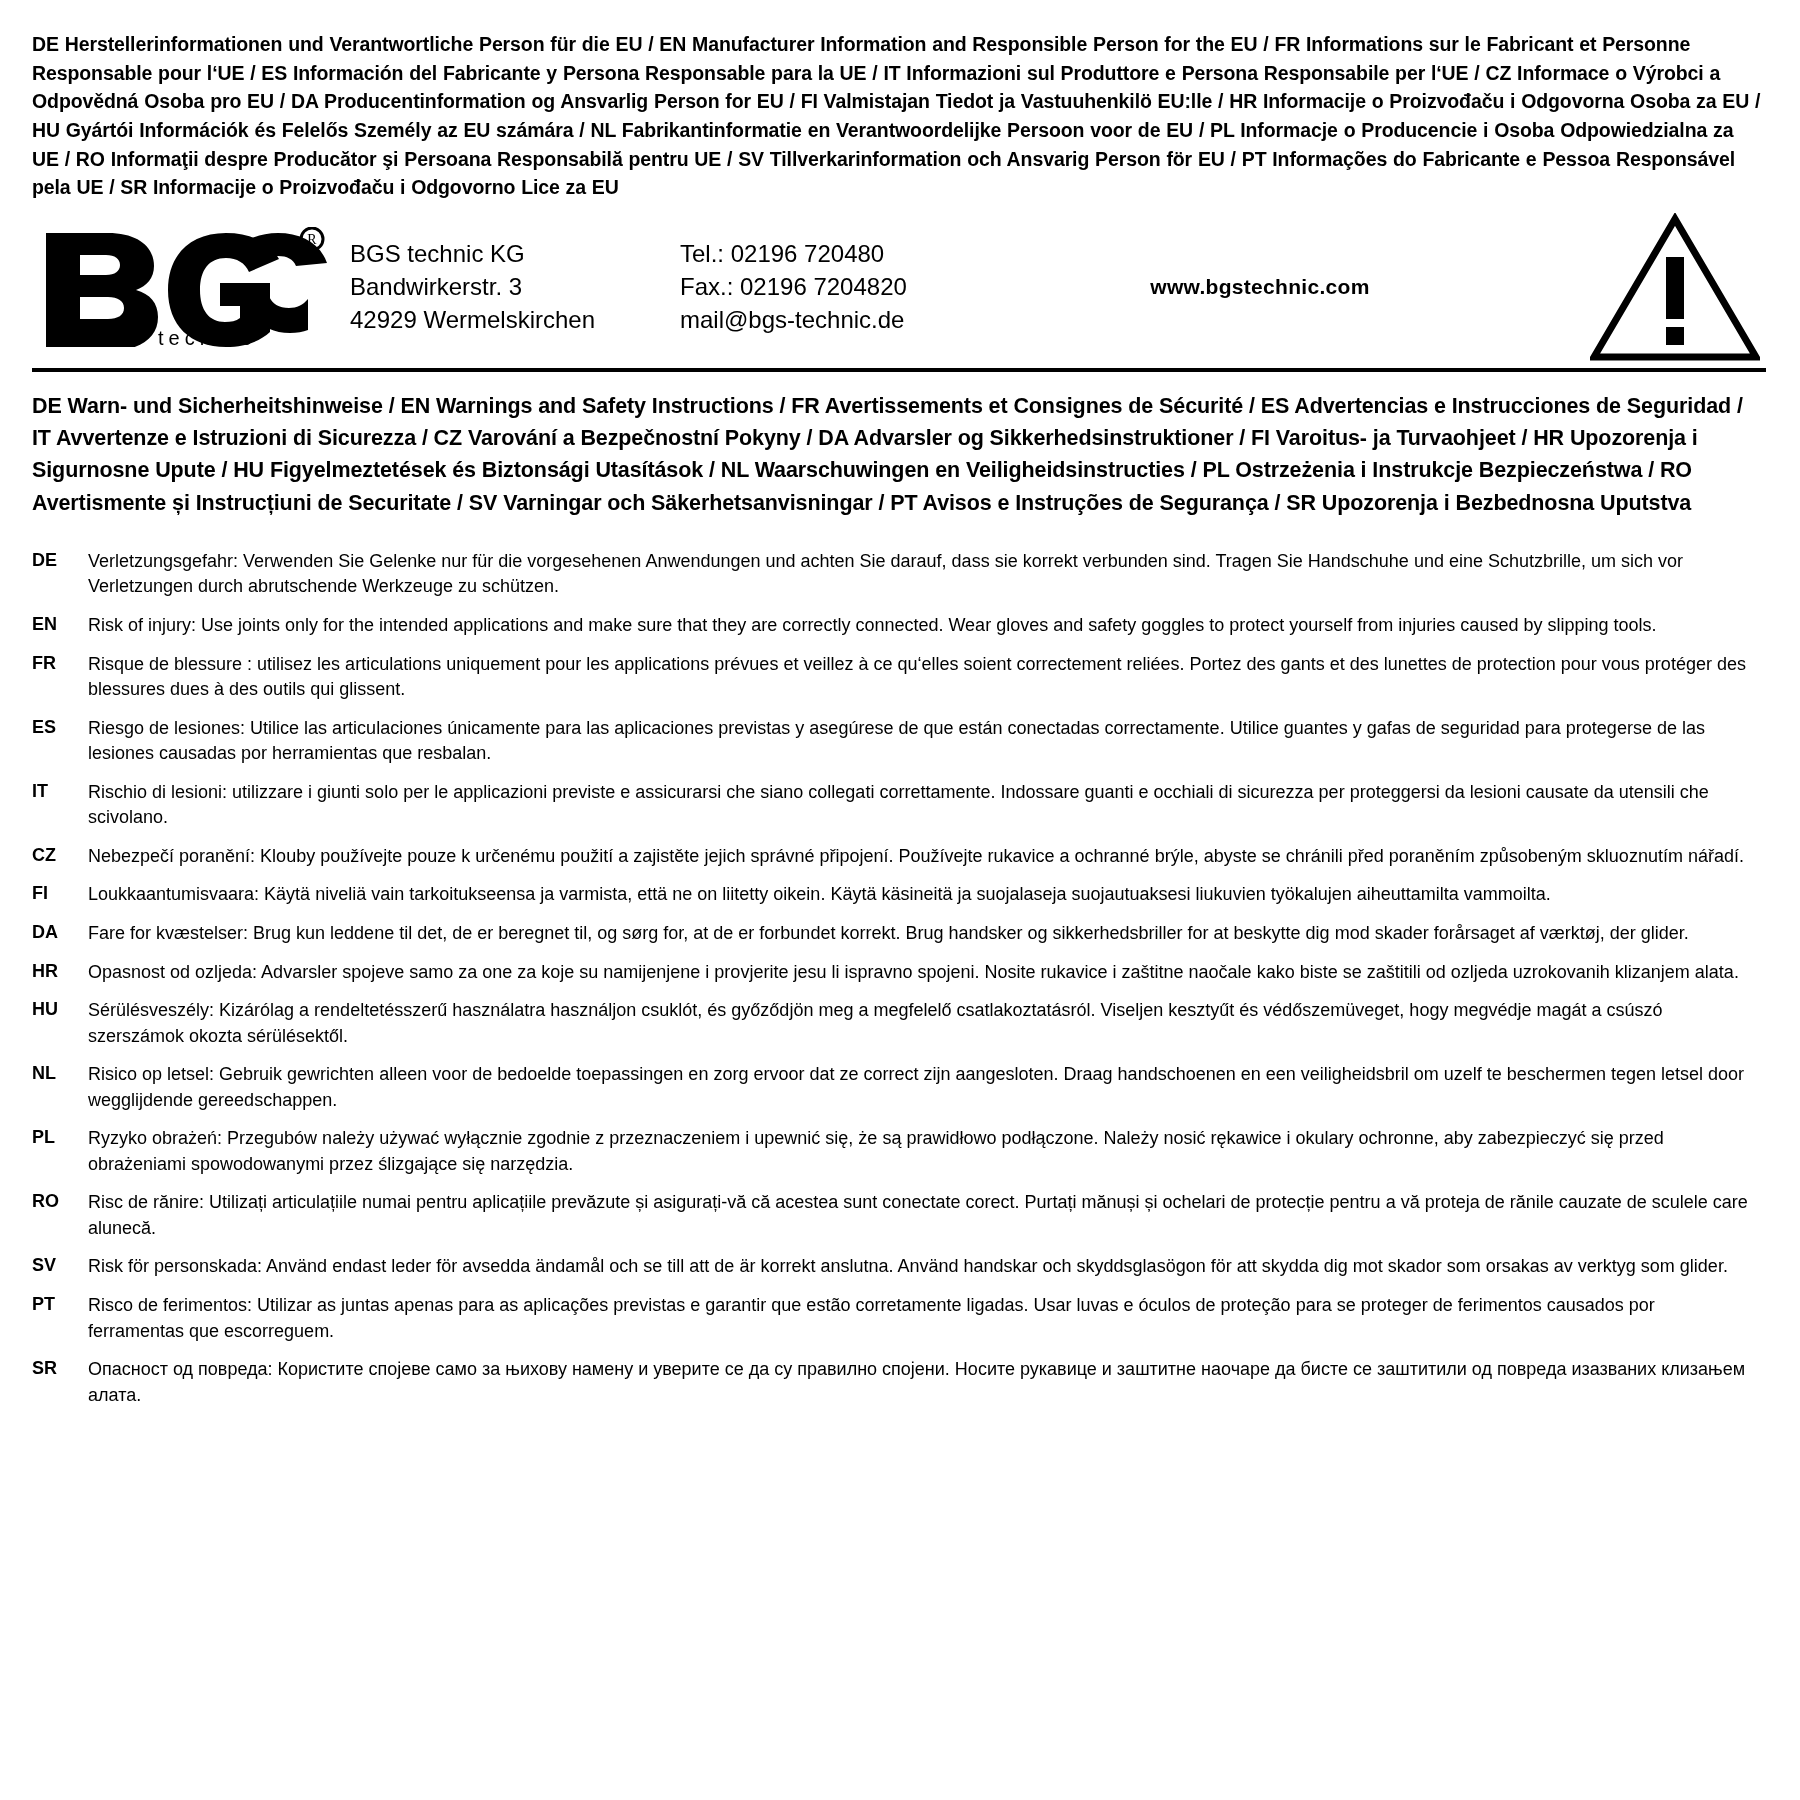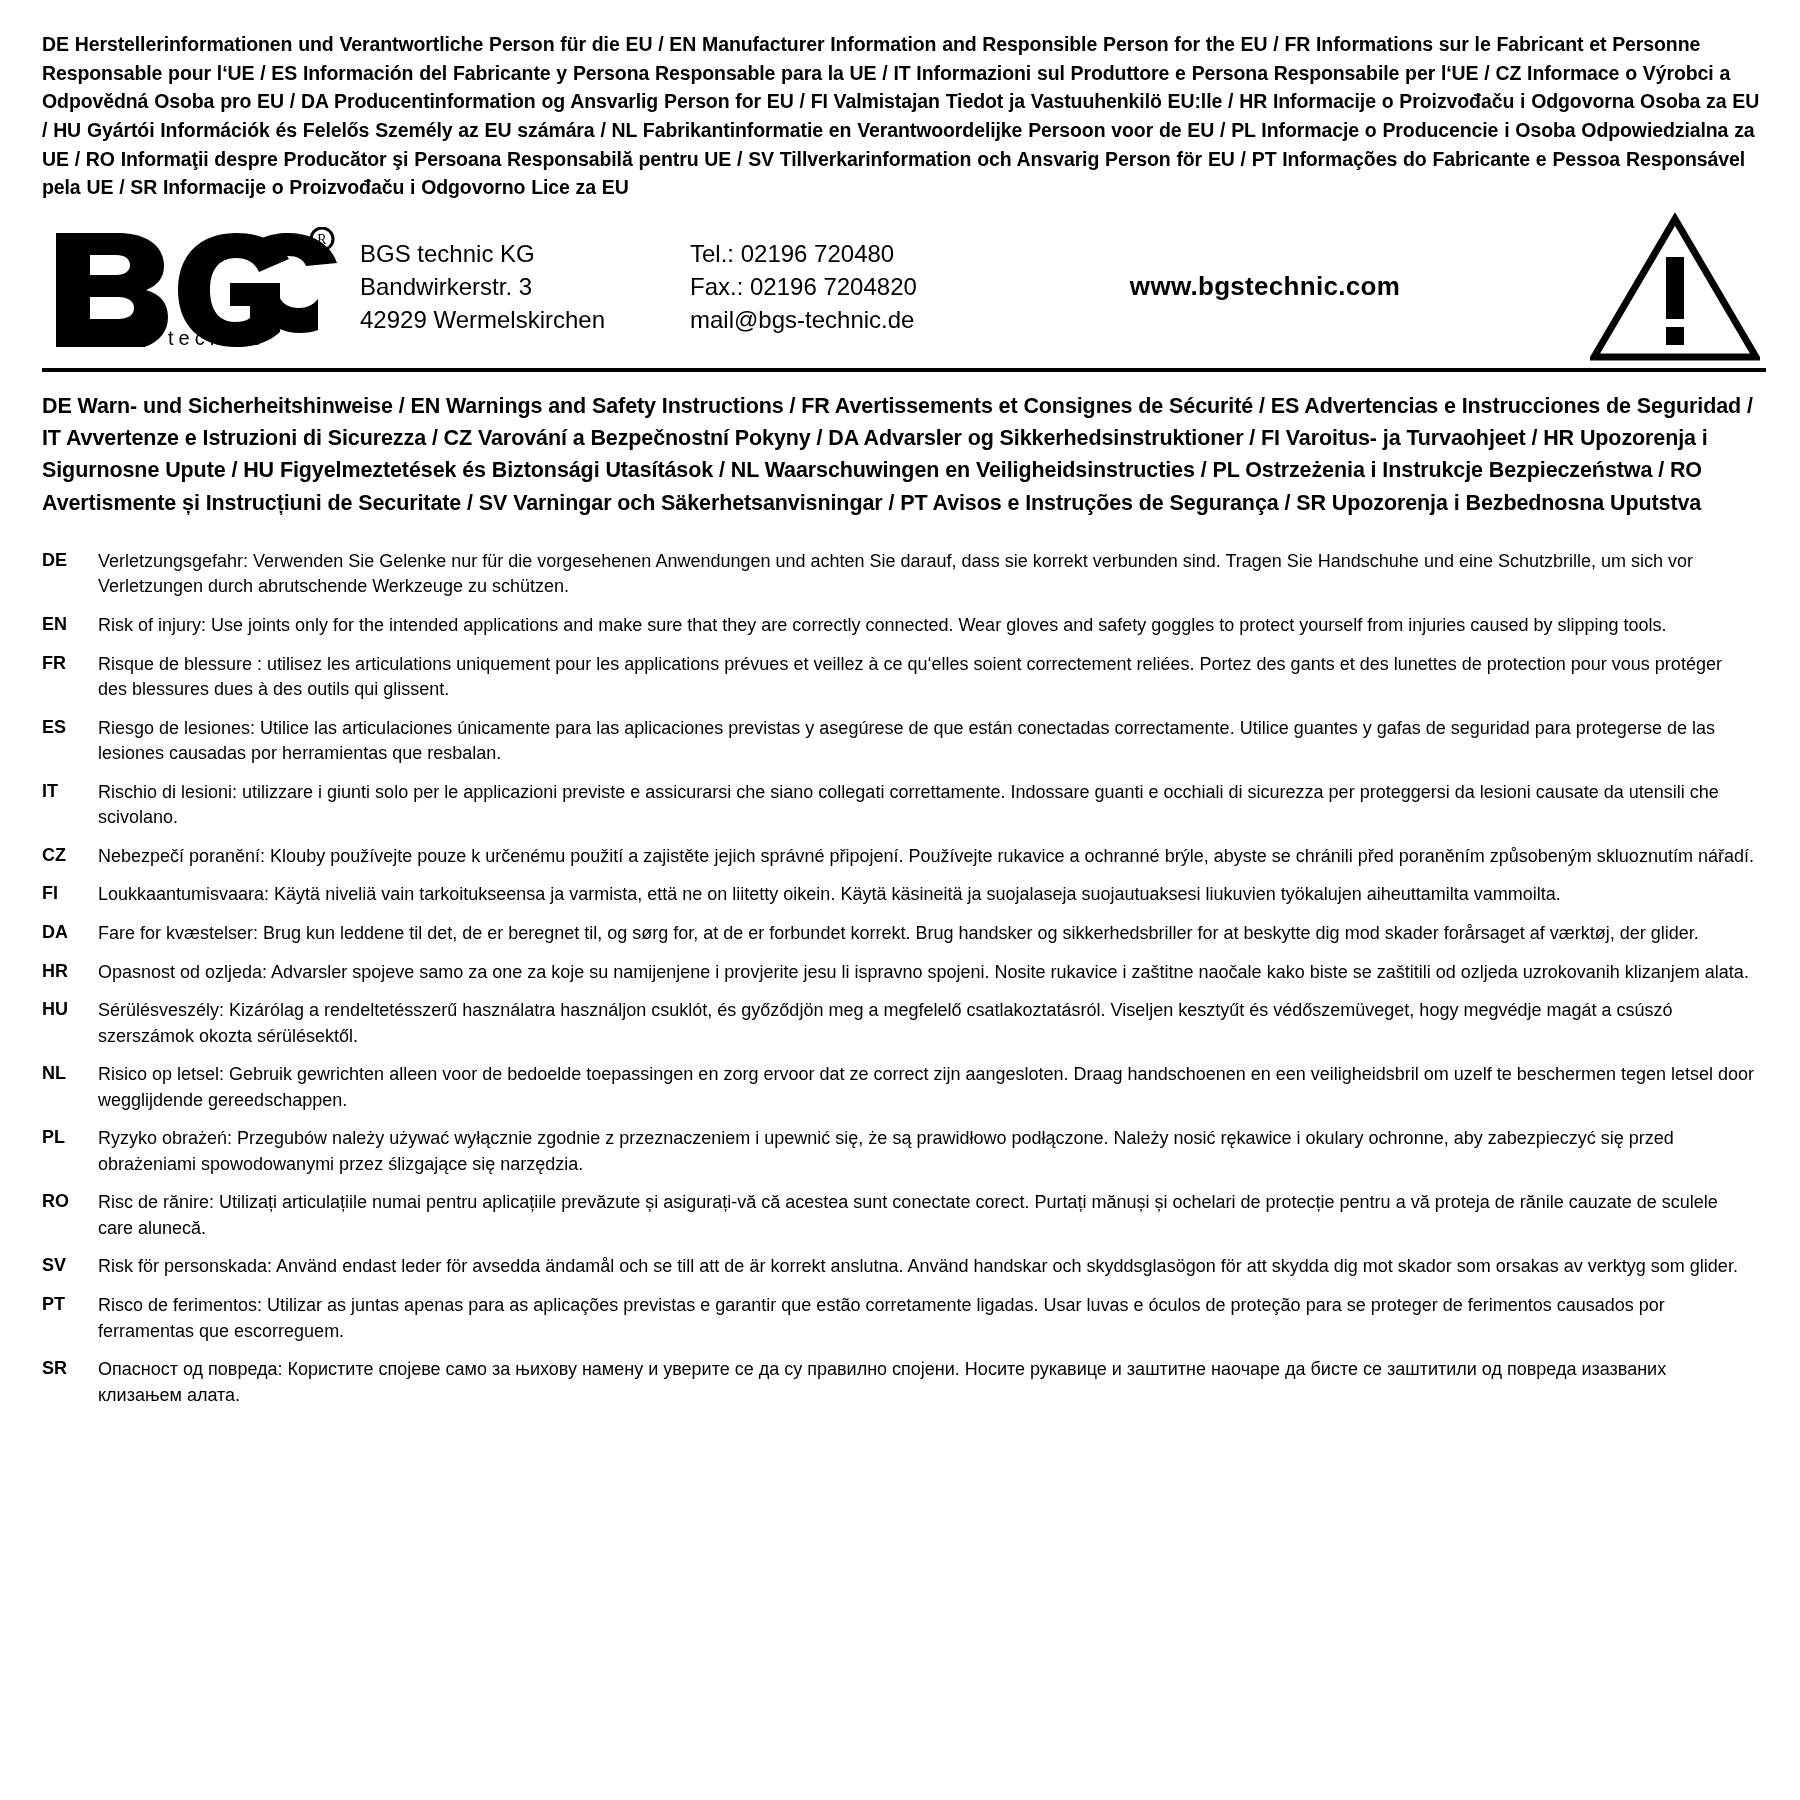--- a/index.html
+++ b/index.html
@@ -11,21 +11,21 @@
     width: 1800px;
     height: 1800px;
     font-family: "Liberation Sans", sans-serif;
     color: #000000;
     -webkit-font-smoothing: antialiased;
   }
   .page {
     width: 1800px;
     height: 1800px;
     box-sizing: border-box;
-    padding: 30px 34px 0 42px;
+    padding: 30px 34px 0 32px;
     position: relative;
   }
 
   
   .manu-head {
     font-size: 19.5px;
     font-weight: bold;
     line-height: 1.47;
     letter-spacing: -0.1px;
     text-align: left;
@@ -56,21 +56,21 @@
     flex: 0 0 330px;
   }
   .contact {
     font-size: 24px;
     line-height: 1.38;
     flex: 0 0 300px;
   }
   .web {
     flex: 1 1 auto;
     text-align: center;
-    font-size: 26px;
+    font-size: 21px;
     font-weight: bold;
     letter-spacing: 0.3px;
     padding-right: 40px;
   }
   .warn-tri {
     flex: 0 0 180px;
     display: flex;
     justify-content: flex-end;
     align-items: center;
     padding-right: 6px;

